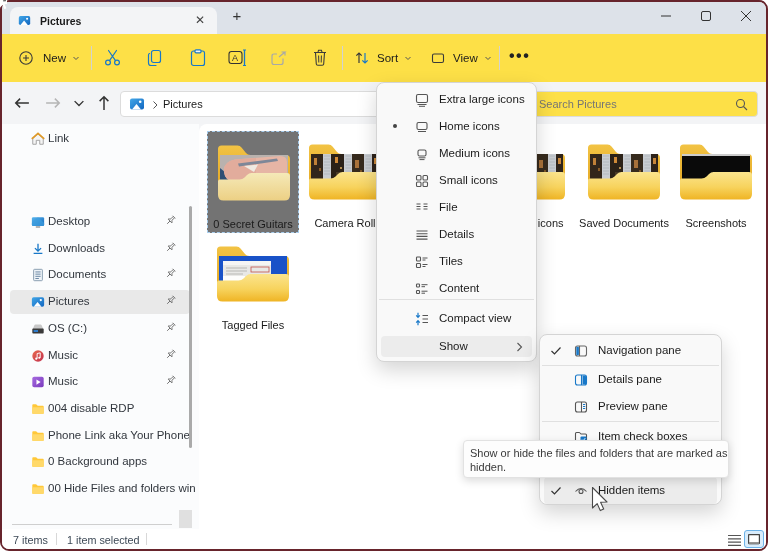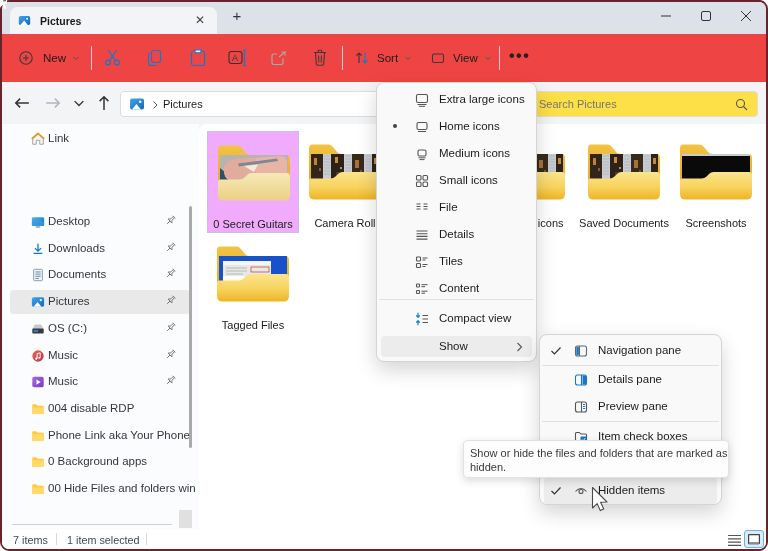--- a/index.html
+++ b/index.html
@@ -13,21 +13,21 @@
   border-radius:8px 8px 0 0; }
 #tab .ticon { position:absolute; left:8px; top:7px; width:13px; height:13px; }
 #tab .ttxt { position:absolute; left:30px; top:8px; font-size:10.5px; font-weight:600; color:#1b1b1b; }
 #tab .tclose { position:absolute; left:181px; top:4px; width:18px; height:18px; font-size:12px;
   color:#444; text-align:center; line-height:18px; }
 .plus { position:absolute; left:225px; top:4px; width:20px; height:20px; color:#333;
   font-size:15px; text-align:center; line-height:20px; font-weight:400; }
 .caption { position:absolute; top:0; height:28px; display:flex; align-items:center;
   justify-content:center; color:#333; }
 
-#toolbar { position:absolute; left:0; top:32px; width:100%; height:48px; background:#ef4444; }
+#toolbar { position:absolute; left:0; top:32px; width:100%; height:48px; background:#fde047; }
 .tbtn { position:absolute; top:10px; height:28px; display:flex; align-items:center; }
 .vsep { position:absolute; top:12px; width:1px; height:24px; background:#d2d2d2; }
 .tlabel { font-size:11.5px; color:#1b1b1b; }
 .chev { margin-left:6px; }
 
 #addr { position:absolute; left:0; top:80px; width:100%; height:42px; background:#f3f4f6; }
 .navic { position:absolute; top:11px; width:20px; height:20px; display:flex;
   align-items:center; justify-content:center; }
 #addrbox { position:absolute; left:118px; top:9px; width:400px; height:26px; background:#fff;
   border:1px solid #dcdcdc; border-radius:4px; }
@@ -42,21 +42,21 @@
 .srow .pin { position:absolute; right:13px; top:4px; }
 .srow.sel { background:#e9e9e9; border-radius:4px; }
 .sexp { position:absolute; left:4px; top:5px; color:#5a5a5a; }
 #sscroll { position:absolute; left:187px; top:204px; width:2.5px; height:242px; background:#aaaaaa; border-radius:2px; }
 #sline { position:absolute; left:10px; top:522px; width:160px; height:1px; background:#cfcfcf; }
 #sgray { position:absolute; left:177px; top:508px; width:13px; height:18px; background:#e0e0e0; }
 
 #main { position:absolute; left:197px; top:122px; width:567px; height:405px; background:#fff;
   border-top-left-radius:8px; }
 .fitem { position:absolute; width:92px; height:102px; }
-.fitem.sel { background:#f0abfc; border:1px dashed #a8cdec; }
+.fitem.sel { background:#737373; border:1px dashed #a8cdec; }
 .ficon { position:absolute; left:8px; top:12px; }
 .flabel { position:absolute; left:-8px; right:-8px; top:86px; text-align:center; font-size:11px;
   color:#1b1b1b; white-space:nowrap; }
 
 .menu { position:absolute; background:#f9f9f9; border:1px solid #d4d4d4; border-radius:8px;
   box-shadow:0 8px 20px rgba(0,0,0,.17); }
 .mrow { position:absolute; left:4px; right:4px; height:27px; border-radius:4px; }
 .mrow.hl { background:#ececec; }
 .mrow .mic { position:absolute; left:34px; top:7px; width:14px; height:14px; }
 .mrow .mtxt { position:absolute; left:58px; top:7px; font-size:11.5px; color:#1b1b1b; white-space:nowrap; }

